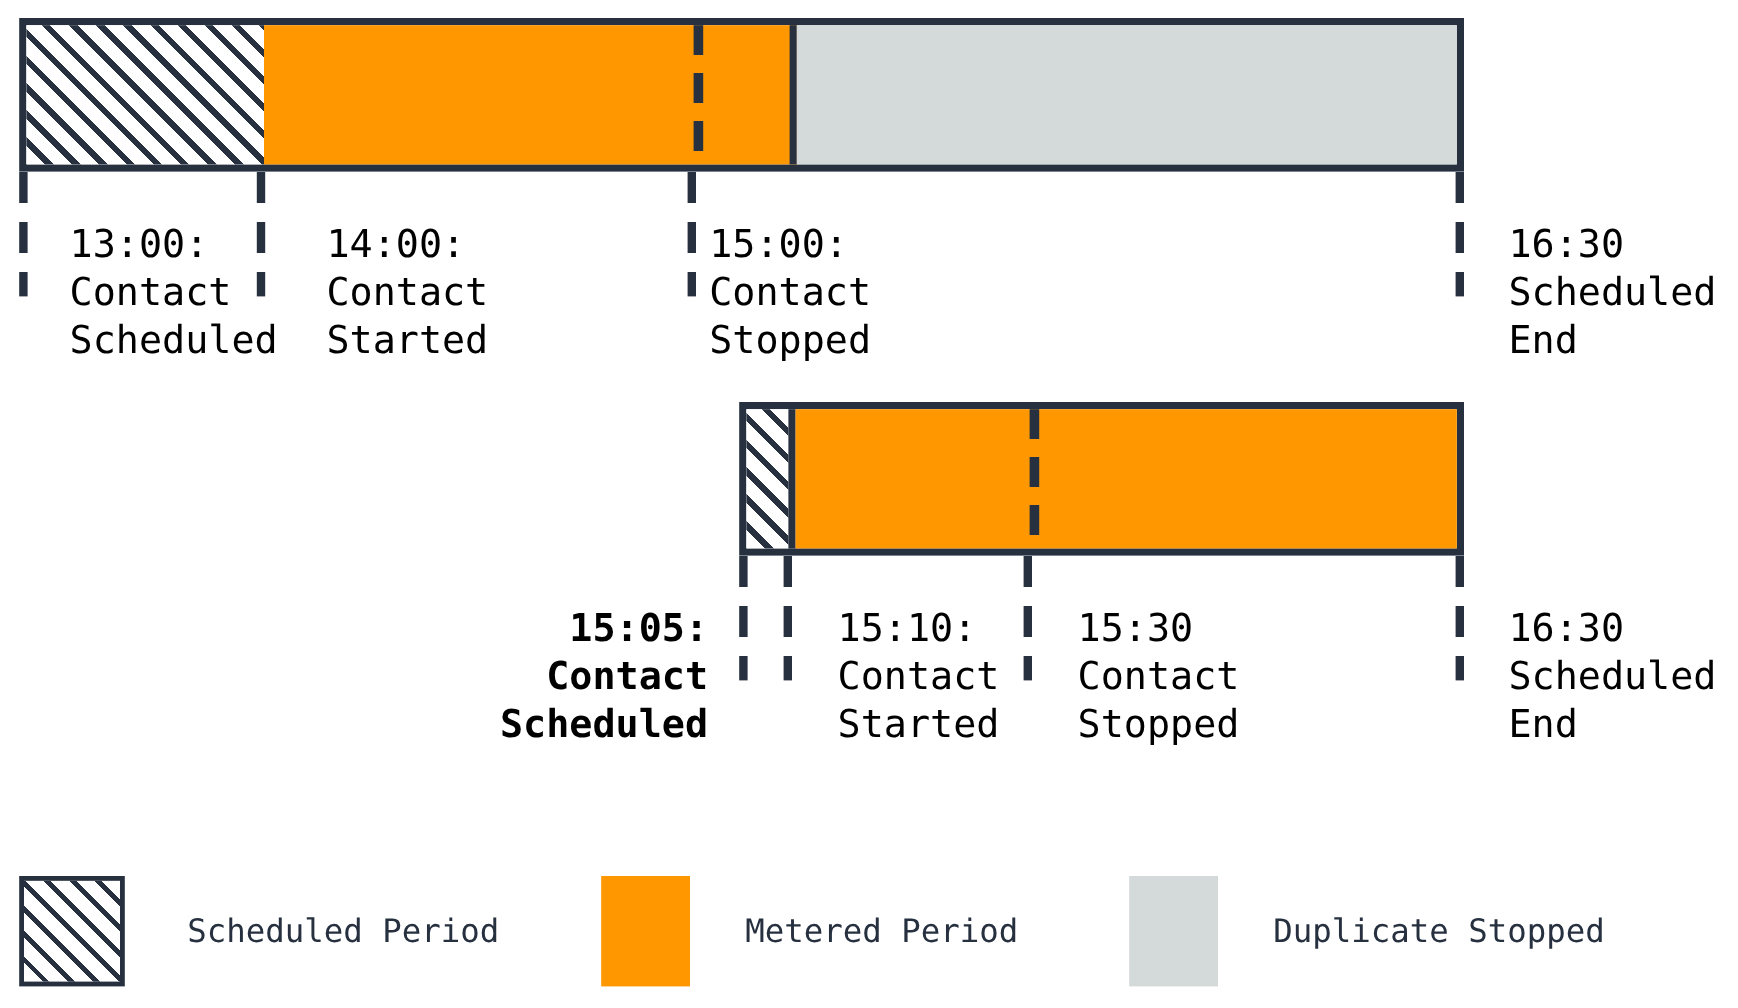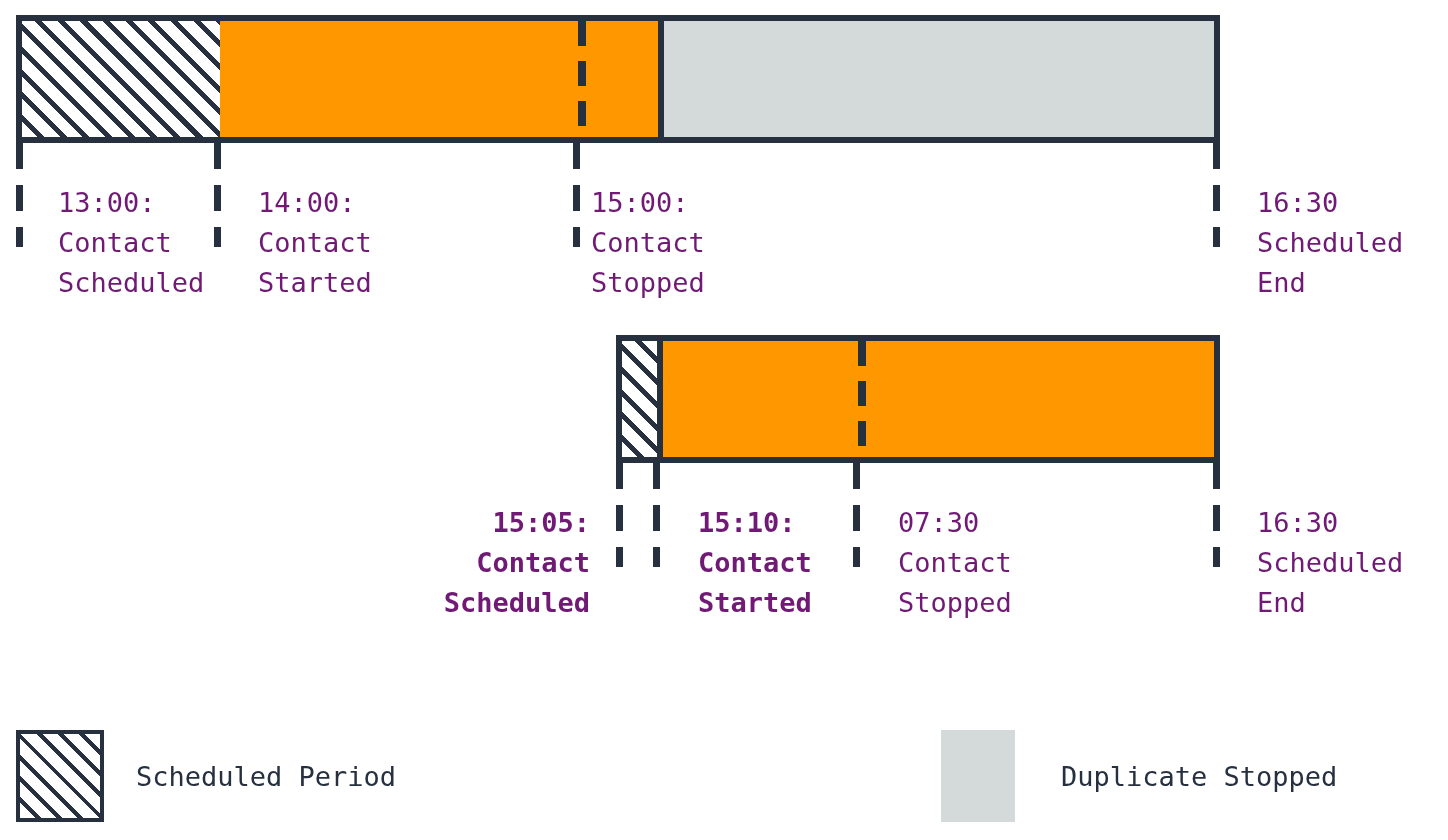--- a/index.html
+++ b/index.html
@@ -87,24 +87,24 @@
         #26303F 0px,
         #26303F 26px,
         transparent 26px,
         transparent 42px
       );
   }
 
   
   .tick-label {
     position: absolute;
-    font-size: 27px;
+    font-size: 32px;
     line-height: 40px;
     letter-spacing: 0px;
-    color: #701a75;
+    color: #000000;
     white-space: pre-line;
   }
   .tick-label.align-right {
     text-align: right;
   }
 
   
   #legend {
     position: absolute;
     left: 0;
@@ -171,21 +171,21 @@
 
   <div class="tick" style="left:16px; top:143px; height:104px;"></div>
   <div class="tick" style="left:214px; top:143px; height:104px;"></div>
   <div class="tick" style="left:573px; top:143px; height:104px;"></div>
   <div class="tick" style="left:1213px; top:143px; height:104px;"></div>
 
   <div class="tick-label" style="left:58px; top:183px; width:190px;">13:00:
 Contact
 Scheduled</div>
 
-  <div class="tick-label" style="left:258px; top:183px; width:190px;">14:00:
+  <div class="tick-label" style="left:272px; top:183px; width:190px;">14:00:
 Contact
 Started</div>
 
   <div class="tick-label" style="left:591px; top:183px; width:200px;">15:00:
 Contact
 Stopped</div>
 
   <div class="tick-label" style="left:1257px; top:183px; width:200px;">16:30
 Scheduled
 End</div>
@@ -203,39 +203,43 @@
 
   <div class="tick" style="left:616px; top:463px; height:104px;"></div>
   <div class="tick" style="left:653px; top:463px; height:104px;"></div>
   <div class="tick" style="left:853px; top:463px; height:104px;"></div>
   <div class="tick" style="left:1213px; top:463px; height:104px;"></div>
 
   <div class="tick-label align-right" style="left:395px; top:503px; width:195px;font-weight:bold;">15:05:
 Contact
 Scheduled</div>
 
-  <div class="tick-label" style="left:698px; top:503px; width:195px;font-weight:bold;">15:10:
+  <div class="tick-label" style="left:698px; top:503px; width:195px;">15:10:
 Contact
 Started</div>
 
-  <div class="tick-label" style="left:898px; top:503px; width:195px;">07:30
+  <div class="tick-label" style="left:898px; top:503px; width:195px;">15:30
 Contact
 Stopped</div>
 
   <div class="tick-label" style="left:1257px; top:503px; width:200px;">16:30
 Scheduled
 End</div>
 
   <div id="legend">
 
     <div class="legend-item" style="left:16px;">
       <div class="legend-swatch sw-scheduled"></div>
-      <div class="legend-label" style="margin-left:32px;">Scheduled Period</div>
+      <div class="legend-label" style="margin-left:52px;">Scheduled Period</div>
     </div>
 
+    <div class="legend-item" style="left:501px;">
+      <div class="legend-swatch sw-metered"></div>
+      <div class="legend-label" style="margin-left:46px;">Metered Period</div>
+    </div>
 
     <div class="legend-item" style="left:941px;">
       <div class="legend-swatch sw-duplicate"></div>
       <div class="legend-label" style="margin-left:46px;">Duplicate Stopped</div>
     </div>
 
   </div>
 
 </div>
 

